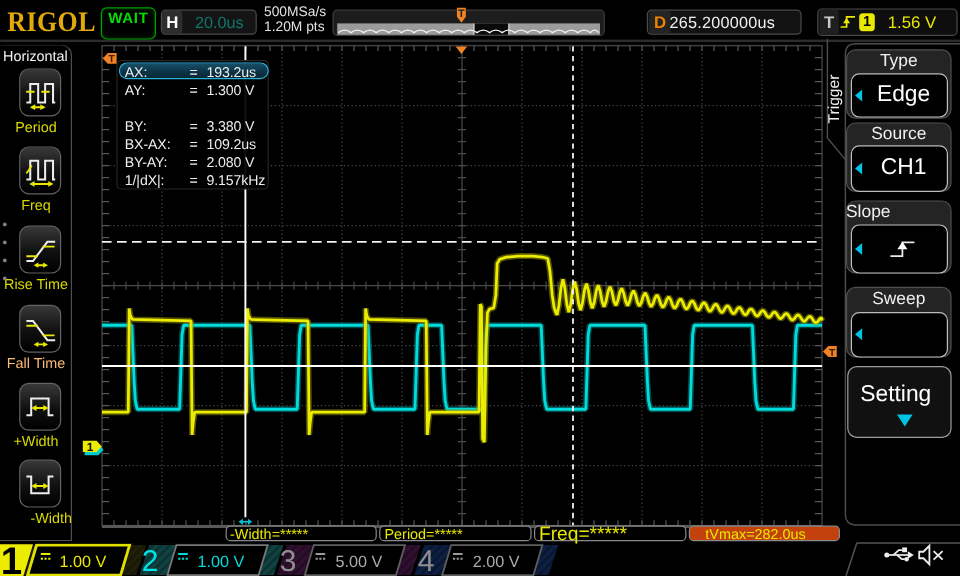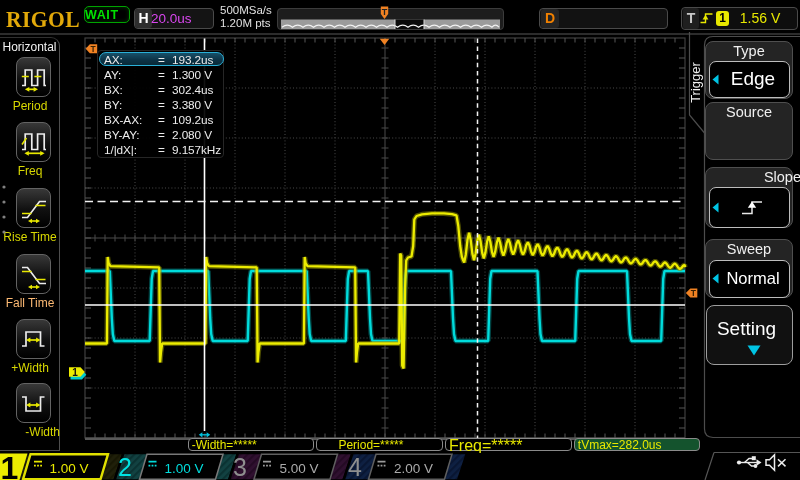--- a/index.html
+++ b/index.html
@@ -4,38 +4,39 @@
 *{margin:0;padding:0;box-sizing:border-box}
 html,body{width:800px;height:480px;background:#000;overflow:hidden;font-family:"Liberation Sans",sans-serif}
 #scr{position:relative;width:800px;height:480px;background:#000}
 .abs{position:absolute}
 </style></head>
 <body>
 <div id="scr">
 
 <div class="abs" style="left:0;top:33px;width:800px;height:1.5px;background:#2c2c2c"></div>
 <div class="abs" style="left:6px;top:6px;font-family:'Liberation Serif',serif;font-weight:bold;font-size:23.5px;color:#e2a90a;letter-spacing:.4px;transform:scaleX(.92);transform-origin:left top">RIGOL</div>
-<div class="abs" style="left:84px;top:6px;width:46px;height:17px;border:1.6px solid #00a400;border-radius:5px;background:#000;box-shadow:inset 0 0 4px #003800;color:#00e000;font-weight:bold;font-size:12.5px;text-align:left;line-height:16px;letter-spacing:.6px">WAIT</div>
+<div class="abs" style="left:84px;top:6px;width:46px;height:27px;border:1.6px solid #00a400;border-radius:5px;background:#000;box-shadow:inset 0 0 4px #003800;color:#00e000;font-weight:bold;font-size:12.5px;text-align:center;line-height:16px;letter-spacing:.6px">WAIT</div>
 <div class="abs" style="left:134px;top:8px;width:80px;height:21px;background:#141414;border:1px solid #4a4a4a;border-radius:4px"></div>
 <div class="abs" style="left:135px;top:9px;width:17px;height:19px;background:#2e2e2e;border-radius:3px;color:#fff;font-weight:bold;font-size:14px;text-align:center;line-height:19px">H</div>
-<div class="abs" style="left:151px;top:9px;width:52px;height:19px;color:#d946ef;font-size:13.5px;text-align:left;line-height:19px">20.0us</div>
+<div class="abs" style="left:151px;top:9px;width:52px;height:19px;color:#0f766e;font-size:13.5px;text-align:right;line-height:19px">20.0us</div>
 <div class="abs" style="left:220px;top:4px;color:#e0e0e0;font-size:11.5px;line-height:12.5px">500MSa/s<br>1.20M pts</div>
 
 <div class="abs" style="left:277px;top:8px;width:227px;height:22px;background:#1d1d1d;border:1px solid #3c3c3c;border-radius:4px"></div>
 <svg class="abs" style="left:0;top:0" width="800" height="34" viewBox="0 0 800 34">
  <rect x="281" y="19.5" width="219" height="9.5" fill="#9b9b9b"></rect>
  <rect x="395" y="19.5" width="29" height="9.5" fill="#0a0a0a"></rect>
  <path d="M282,27.2 Q287.25,23.0 292.5,27.2 Q297.75,23.0 303.0,27.2 Q308.25,23.0 313.5,27.2 Q318.75,23.0 324.0,27.2 Q329.25,23.0 334.5,27.2 Q339.75,23.0 345.0,27.2 Q350.25,23.0 355.5,27.2 Q360.75,23.0 366.0,27.2 Q371.25,23.0 376.5,27.2 Q381.75,23.0 387.0,27.2 Q392.25,23.0 397.5,27.2 Q402.75,23.0 408.0,27.2 Q413.25,23.0 418.5,27.2 Q423.75,23.0 429.0,27.2 Q434.25,23.0 439.5,27.2 Q444.75,23.0 450.0,27.2 Q455.25,23.0 460.5,27.2 Q465.75,23.0 471.0,27.2 Q476.25,23.0 481.5,27.2 Q486.75,23.0 492.0,27.2 Q495.5,23.0 499,27.2" stroke="#f2f2f2" stroke-width="1.1" fill="none"></path>
  <path d="M395,19.5 v9.5 M424,19.5 v9.5" stroke="#dadada" stroke-width="1"></path>
  <polygon points="380.8,6.5 388.2,6.5 388.2,14 384.5,19 380.8,14" fill="#f08223"></polygon>
  <text x="384.5" y="14.5" font-size="9" font-weight="bold" fill="#222" text-anchor="middle" font-family="Liberation Sans,sans-serif">T</text>
 </svg>
 
 <div class="abs" style="left:539px;top:8px;width:129px;height:21px;background:#121212;border:1px solid #4a4a4a;border-radius:4px"></div>
 <div class="abs" style="left:541px;top:9px;width:18px;height:19px;background:#242424;border-radius:3px;color:#f08000;font-weight:bold;font-size:14px;text-align:center;line-height:19px">D</div>
+<div class="abs" style="left:552px;top:9px;width:100px;height:19px;color:#f0f0f0;font-size:13.5px;text-align:center;line-height:19px;letter-spacing:.2px">265.200000us</div>
 
 <div class="abs" style="left:681px;top:7px;width:117px;height:23px;background:#0e0e0e;border:1px solid #4a4a4a;border-radius:4px"></div>
 <div class="abs" style="left:683px;top:8px;width:16px;height:21px;background:#1f1f1f;border-radius:3px;color:#c8c8c8;font-weight:bold;font-size:14px;text-align:center;line-height:21px">T</div>
 <svg class="abs" style="left:699px;top:10px" width="16" height="16" viewBox="0 0 16 16">
  <path d="M1.5,12.5 h5 v-8.5 h7" stroke="#e8e800" stroke-width="1.4" fill="none"></path>
  <polygon points="6.5,4.8 3.6,9.4 9.4,9.4" fill="#e8e800"></polygon>
 </svg>
 <div class="abs" style="left:716px;top:10.5px;width:13px;height:15px;background:#e8e800;border-radius:3px;color:#000;font-weight:bold;font-size:12px;text-align:center;line-height:15px">1</div>
 <div class="abs" style="left:738px;top:10px;width:44px;height:16px;color:#e8e800;font-size:14px;text-align:center;line-height:16px">1.56 V</div>
 
@@ -135,21 +136,20 @@
   <polygon points="70.5,370 82,370 86.3,374.7 82,379.4 70.5,379.4" fill="#00cccc"></polygon>
   <polygon points="69,367.3 80.5,367.3 84.8,372 80.5,376.7 69,376.7" fill="#ecec00"></polygon>
   <text x="75" y="375.8" font-size="10" font-weight="bold" fill="#111" text-anchor="middle" font-family="Liberation Sans,sans-serif">1</text>
  </g>
 </svg>
 
 <div class="abs" style="left:97px;top:50px;width:127px;height:107.5px;background:rgba(0,0,0,.93);border:1px solid #262626;border-radius:4px;font-size:11.8px;color:#ededed;letter-spacing:-0.1px">
  <div class="abs" style="left:.5px;top:.5px;width:125px;height:14.8px;border:1.6px solid #2ab0d8;border-radius:7px;background:linear-gradient(#175069,#0c3245 60%,#092a38)"></div>
  <div class="abs" style="left:6px;top:1.5px;width:120px;height:15px;line-height:15px;white-space:nowrap"><span style="display:inline-block;width:54px">AX:</span><span style="display:inline-block;width:14px">=</span>193.2us</div>
 <div class="abs" style="left:6px;top:16.6px;width:120px;height:15px;line-height:15px;white-space:nowrap"><span style="display:inline-block;width:54px">AY:</span><span style="display:inline-block;width:14px">=</span>1.300 V</div>
-<div class="abs" style="left:6px;top:31.7px;width:120px;height:15px;line-height:15px;white-space:nowrap"><span style="display:inline-block;width:54px">BX:</span><span style="display:inline-block;width:14px">=</span>302.4us</div>
 <div class="abs" style="left:6px;top:46.8px;width:120px;height:15px;line-height:15px;white-space:nowrap"><span style="display:inline-block;width:54px">BY:</span><span style="display:inline-block;width:14px">=</span>3.380 V</div>
 <div class="abs" style="left:6px;top:61.9px;width:120px;height:15px;line-height:15px;white-space:nowrap"><span style="display:inline-block;width:54px">BX-AX:</span><span style="display:inline-block;width:14px">=</span>109.2us</div>
 <div class="abs" style="left:6px;top:77.0px;width:120px;height:15px;line-height:15px;white-space:nowrap"><span style="display:inline-block;width:54px">BY-AY:</span><span style="display:inline-block;width:14px">=</span>2.080 V</div>
 <div class="abs" style="left:6px;top:92.1px;width:120px;height:15px;line-height:15px;white-space:nowrap"><span style="display:inline-block;width:54px">1/|dX|:</span><span style="display:inline-block;width:14px">=</span>9.157kHz</div>
 </div>
 
 <svg class="abs" style="left:685px;top:32px" width="115" height="420" viewBox="0 0 115 420">
  <path d="M115,4.5 H28 Q19.5,4.5 19.5,13 V397 Q19.5,405 28,405.5 H115" stroke="#4c4c4c" stroke-width="1.2" fill="none"></path>
  <path d="M4.5,0 V83 L19.5,101" stroke="#4c4c4c" stroke-width="1.2" fill="none"></path>
 </svg>
@@ -159,49 +159,54 @@
 <div class="abs" style="left:705px;top:41px;width:88px;height:57.5px;background:#242424;border:1px solid #4f4f4f;border-radius:8px"></div>
 <div class="abs" style="left:705px;top:43px;width:88px;text-align:center;color:#f0f0f0;font-size:14.5px">Type</div>
 <div class="abs" style="left:708.5px;top:60.5px;width:81px;height:37.5px;background:#000;border:1.8px solid #bdbdbd;border-radius:7px">
       <svg style="position:absolute;left:2.5px;top:50%;margin-top:-5.5px" width="7" height="11" viewBox="0 0 7 11">
         <polygon points="6.5,0.5 6.5,10.5 0.5,5.5" fill="#00c4e4"></polygon>
       </svg>
       <div style="position:absolute;left:10px;right:2px;top:0;bottom:0;display:flex;align-items:center;justify-content:center;color:#fff;font-size:19px">Edge</div>
     </div>
 <div class="abs" style="left:705px;top:102px;width:88px;height:57.5px;background:#242424;border:1px solid #4f4f4f;border-radius:8px"></div>
 <div class="abs" style="left:705px;top:104px;width:88px;text-align:center;color:#f0f0f0;font-size:14.5px">Source</div>
+<div class="abs" style="left:708.5px;top:121px;width:81px;height:38.5px;background:#000;border:1.8px solid #bdbdbd;border-radius:7px">
+      <svg style="position:absolute;left:2.5px;top:50%;margin-top:-5.5px" width="7" height="11" viewBox="0 0 7 11">
+        <polygon points="6.5,0.5 6.5,10.5 0.5,5.5" fill="#00c4e4"></polygon>
+      </svg>
+      <div style="position:absolute;left:10px;right:2px;top:0;bottom:0;display:flex;align-items:center;justify-content:center;color:#fff;font-size:19px">CH1</div>
+    </div>
 <div class="abs" style="left:705px;top:167px;width:88px;height:60.5px;background:#242424;border:1px solid #4f4f4f;border-radius:8px"></div>
-<div class="abs" style="left:705px;top:169px;width:96px;text-align:right;color:#f0f0f0;font-size:14.5px">Slope</div>
+<div class="abs" style="left:705px;top:169px;width:96px;text-align:left;color:#f0f0f0;font-size:14.5px">Slope</div>
 <div class="abs" style="left:708.5px;top:187px;width:81px;height:40.5px;background:#000;border:1.8px solid #bdbdbd;border-radius:7px">
       <svg style="position:absolute;left:2.5px;top:50%;margin-top:-5.5px" width="7" height="11" viewBox="0 0 7 11">
         <polygon points="6.5,0.5 6.5,10.5 0.5,5.5" fill="#00c4e4"></polygon>
       </svg>
       <svg style="position:absolute;left:31px;top:10px" width="22" height="17" viewBox="0 0 22 17">
         <path d="M1,15.5 h10 v-11.5 h10" stroke="#e8e8e8" stroke-width="1.5" fill="none"></path>
         <polygon points="11,3.5 6.8,9.8 15.2,9.8" fill="#fff"></polygon>
       </svg>
     </div>
 <div class="abs" style="left:705px;top:239px;width:88px;height:58.5px;background:#242424;border:1px solid #4f4f4f;border-radius:8px"></div>
 <div class="abs" style="left:705px;top:241px;width:88px;text-align:center;color:#f0f0f0;font-size:14.5px">Sweep</div>
 <div class="abs" style="left:708.5px;top:259.5px;width:81px;height:38px;background:#000;border:1.8px solid #bdbdbd;border-radius:7px">
       <svg style="position:absolute;left:2.5px;top:50%;margin-top:-5.5px" width="7" height="11" viewBox="0 0 7 11">
         <polygon points="6.5,0.5 6.5,10.5 0.5,5.5" fill="#00c4e4"></polygon>
       </svg>
-      <div style="position:absolute;left:10px;right:2px;top:0;bottom:0;display:flex;align-items:center;justify-content:center;color:#fff;font-size:16.5px">Normal</div>
     </div>
 <div class="abs" style="left:706px;top:305px;width:87px;height:60px;background:#111;border:1.8px solid #9d9d9d;border-radius:8px"></div>
 <div class="abs" style="left:706px;top:318px;width:81px;text-align:center;color:#fff;font-size:19px">Setting</div>
 <svg class="abs" style="left:747px;top:345px" width="14" height="11" viewBox="0 0 14 11">
       <polygon points="0.5,0.5 13.5,0.5 7,10.5" fill="#00c4e4"></polygon>
     </svg>
 
 <div class="abs" style="left:187.7px;top:437.5px;width:126.5px;height:13.5px;background:#000;border:1.4px solid #8a8a8a;border-radius:4px;color:#e8e800;font-size:12px;line-height:13px;padding-left:3px;white-space:nowrap">-Width=*****</div>
-<div class="abs" style="left:316.4px;top:437.5px;width:126.5px;height:13.5px;background:#000;border:1.4px solid #8a8a8a;border-radius:4px;color:#e8e800;font-size:12px;line-height:13px;padding-left:21px;white-space:nowrap">Period=*****</div>
+<div class="abs" style="left:316.4px;top:437.5px;width:126.5px;height:13.5px;background:#000;border:1.4px solid #8a8a8a;border-radius:4px;color:#e8e800;font-size:12px;line-height:13px;padding-left:3px;white-space:nowrap">Period=*****</div>
 <div class="abs" style="left:445.1px;top:437.5px;width:126.5px;height:13.5px;background:#000;border:1.4px solid #8a8a8a;border-radius:4px;color:#e8e800;font-size:16px;line-height:13px;padding-left:3px;white-space:nowrap">Freq=*****</div>
-<div class="abs" style="left:573.8px;top:437.5px;width:126.5px;height:13.5px;background:#14532d;border:1.4px solid #8a8a8a;border-radius:4px;color:#e8e800;font-size:12px;line-height:13px;padding-left:3px;white-space:nowrap">tVmax=282.0us</div>
+<div class="abs" style="left:573.8px;top:437.5px;width:126.5px;height:13.5px;background:#c2410c;border:1.4px solid #8a8a8a;border-radius:4px;color:#e8e800;font-size:12px;line-height:13px;padding-left:13px;white-space:nowrap">tVmax=282.0us</div>
 
 <div class="abs" style="left:0;top:452.5px;width:800px;height:27.5px;background:#000;overflow:hidden">
 <svg style="position:absolute;left:0;top:0" width="800" height="28" viewBox="0 0 800 28" font-family="Liberation Sans,sans-serif">
         <defs>
           <pattern id="h1" width="5" height="5" patternTransform="rotate(45)" patternUnits="userSpaceOnUse">
             <rect width="5" height="5" fill="#20200a"></rect>
             <rect width="2.2" height="5" fill="#181804"></rect>
           </pattern>
           <pattern id="h2" width="5" height="5" patternTransform="rotate(45)" patternUnits="userSpaceOnUse">
             <rect width="5" height="5" fill="#124242"></rect>

